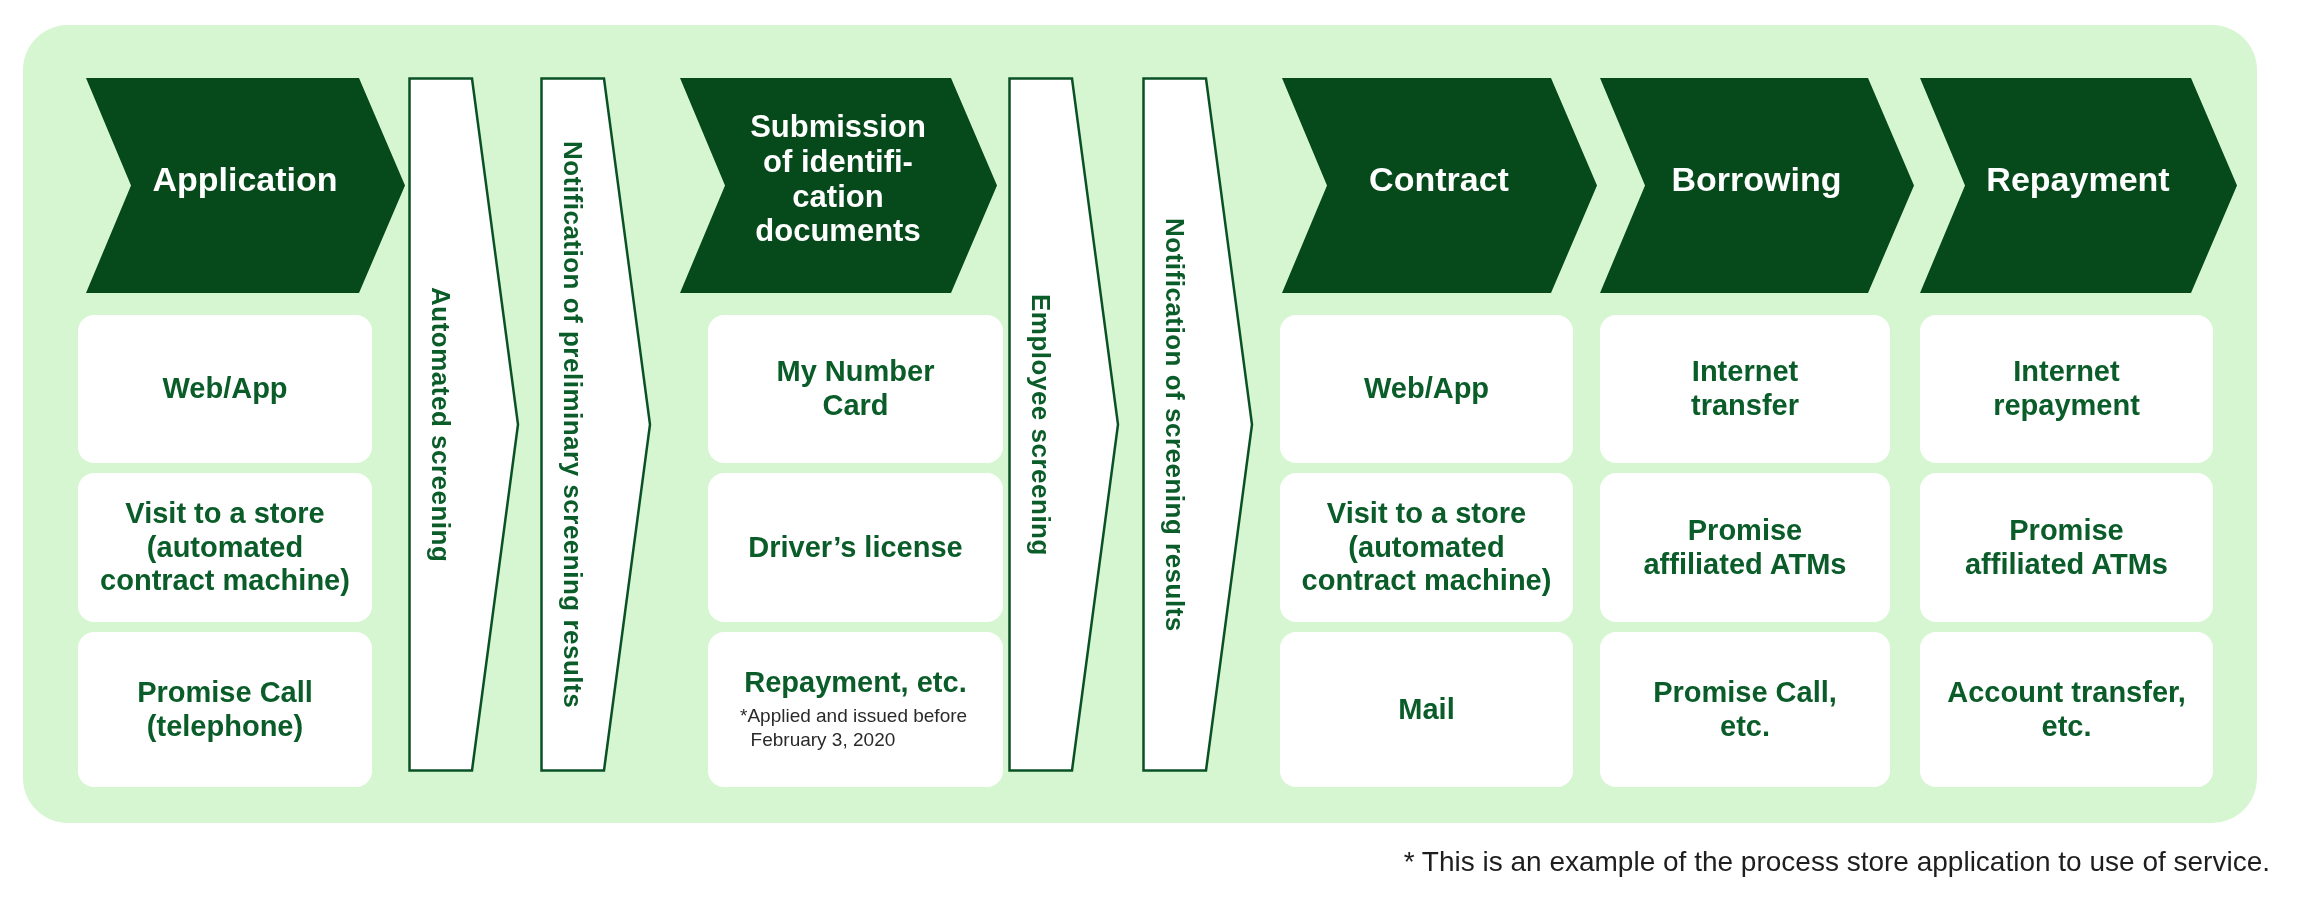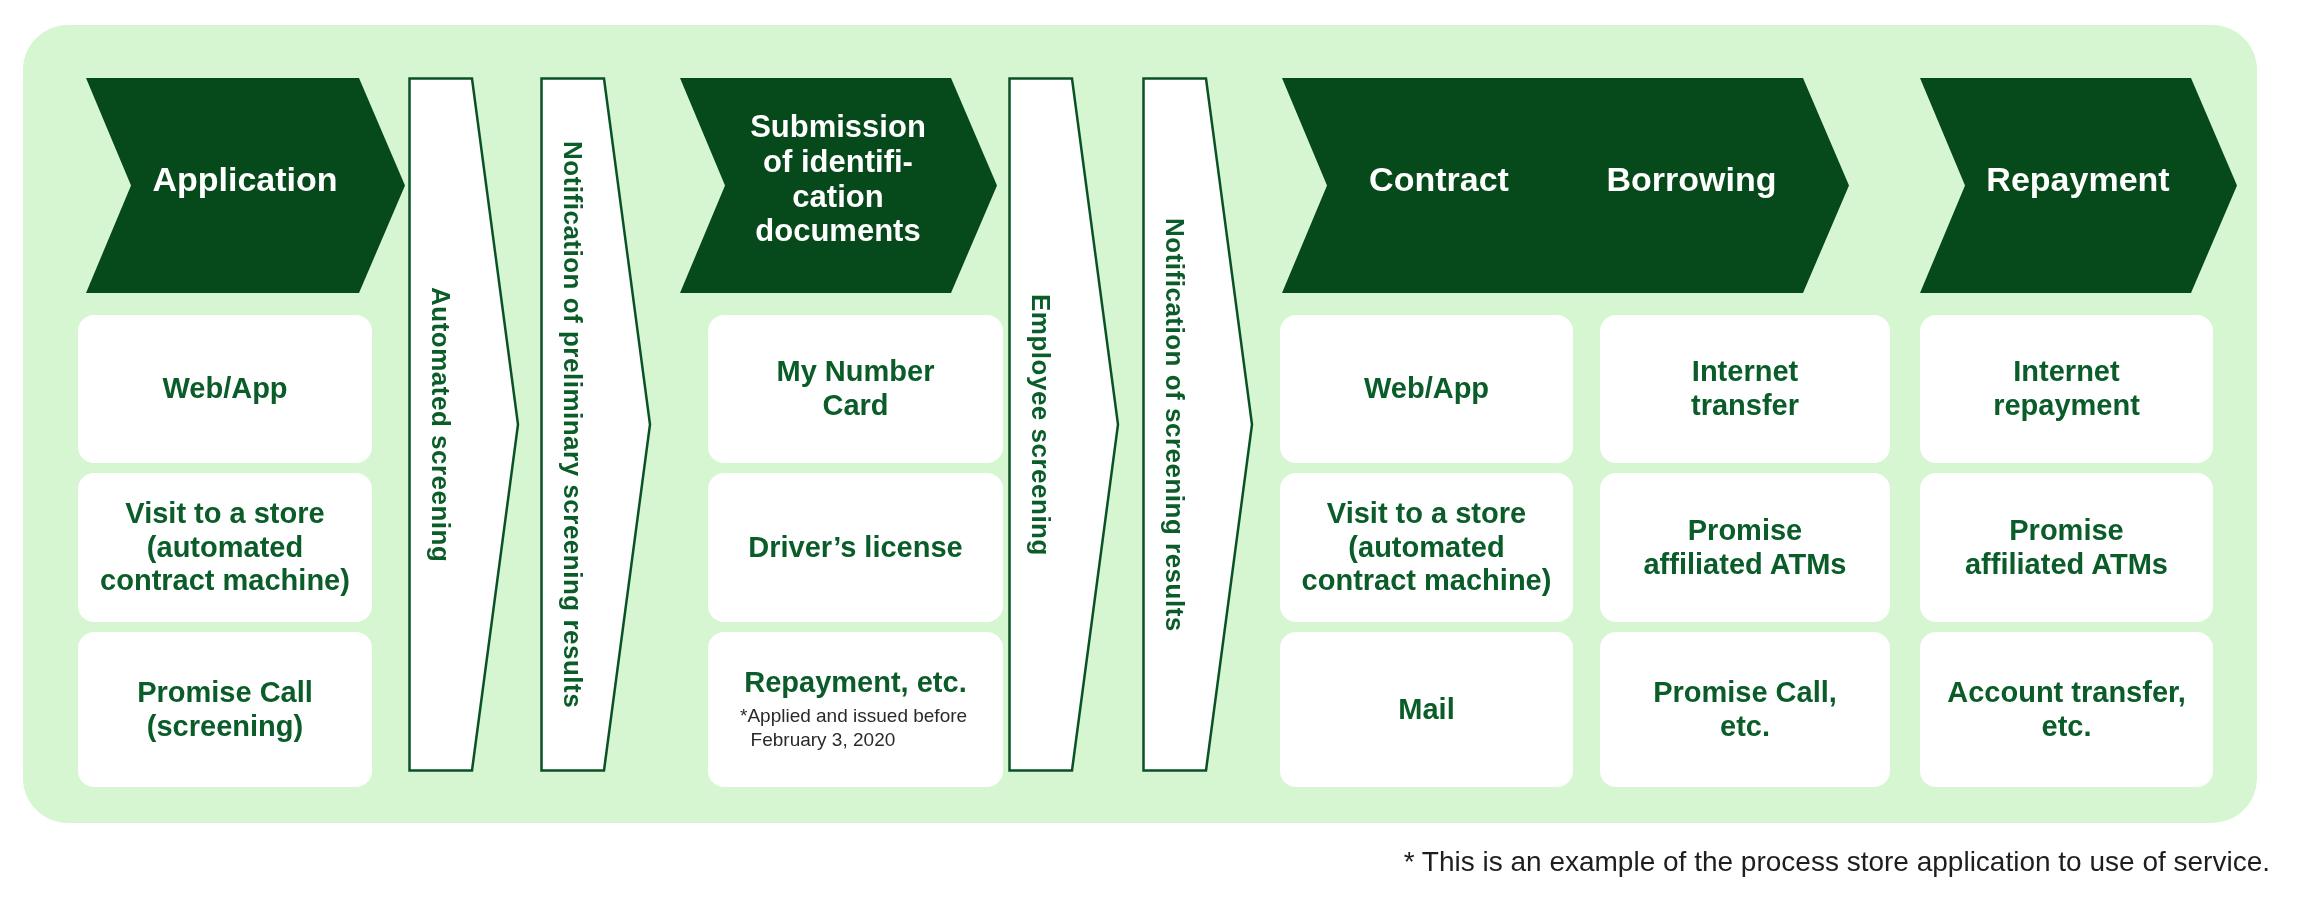--- a/index.html
+++ b/index.html
@@ -22,21 +22,21 @@
   .chev{position:absolute;top:78px;height:215px;background:var(--arrow-green);
         clip-path:polygon(0 0,calc(100% - 46px) 0,100% 50%,calc(100% - 46px) 100%,0 100%,45px 50%);
         display:flex;align-items:center;justify-content:center;
         padding:0 46px 12px 45px;box-sizing:border-box;}
   .chev-label{color:var(--arrow-text);font-weight:bold;font-size:34px;line-height:1.1;
               text-align:center;white-space:pre-line;}
   .chev-app{left:86px;width:319px;}
   .chev-sub{left:680px;width:317px;}
   .chev-sub .chev-label{font-size:31px;line-height:1.12;}
   .chev-con{left:1282px;width:315px;}
-  .chev-bor{left:1535px;width:314px;}
+  .chev-bor{left:1600px;width:314px;}
   .chev-rep{left:1920px;width:317px;}
 
   
   .banner-svg{position:absolute;top:77px;width:112px;height:695px;}
   .banner-poly{fill:#ffffff;stroke:var(--banner-stroke);stroke-width:2.5;}
   .b1{left:408px;} .b2{left:540px;} .b3{left:1008px;} .b4{left:1142px;}
   .banner-label-wrap{position:absolute;top:77px;width:64px;height:695px;
         display:flex;align-items:center;justify-content:center;}
   .banner-label{writing-mode:vertical-rl;text-orientation:mixed;white-space:nowrap;
         color:var(--text-green);font-weight:bold;font-size:26px;letter-spacing:.5px;}
@@ -111,21 +111,21 @@
   <div class="box c1 r1">
     <span class="box-label">Web/App</span>
   </div>
   <div class="box c1 r2">
     <span class="box-label">Visit to a store
 (automated
 contract machine)</span>
   </div>
   <div class="box c1 r3">
     <span class="box-label">Promise Call
-(screening)</span>
+(telephone)</span>
   </div>
 
   <div class="box c4 r1">
     <span class="box-label">My Number
 Card</span>
   </div>
   <div class="box c4 r2">
     <span class="box-label">Driver’s license</span>
   </div>
   <div class="box c4 r3">

